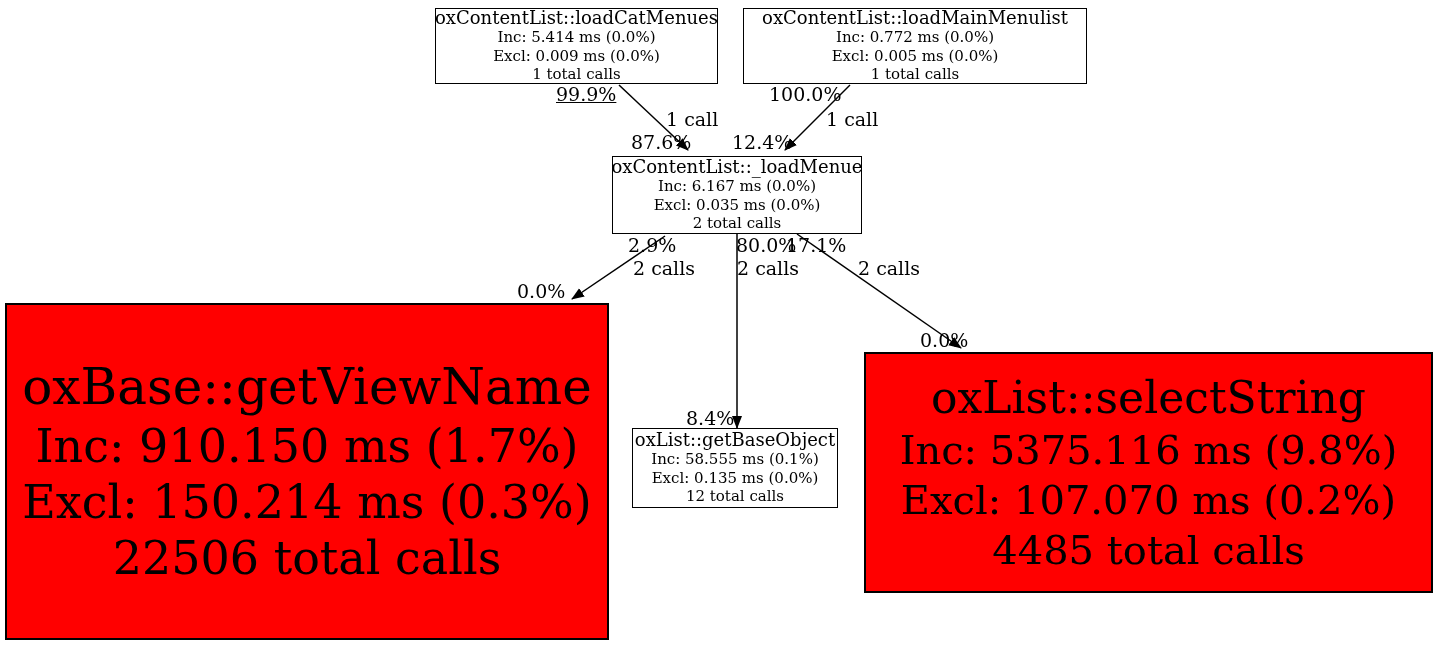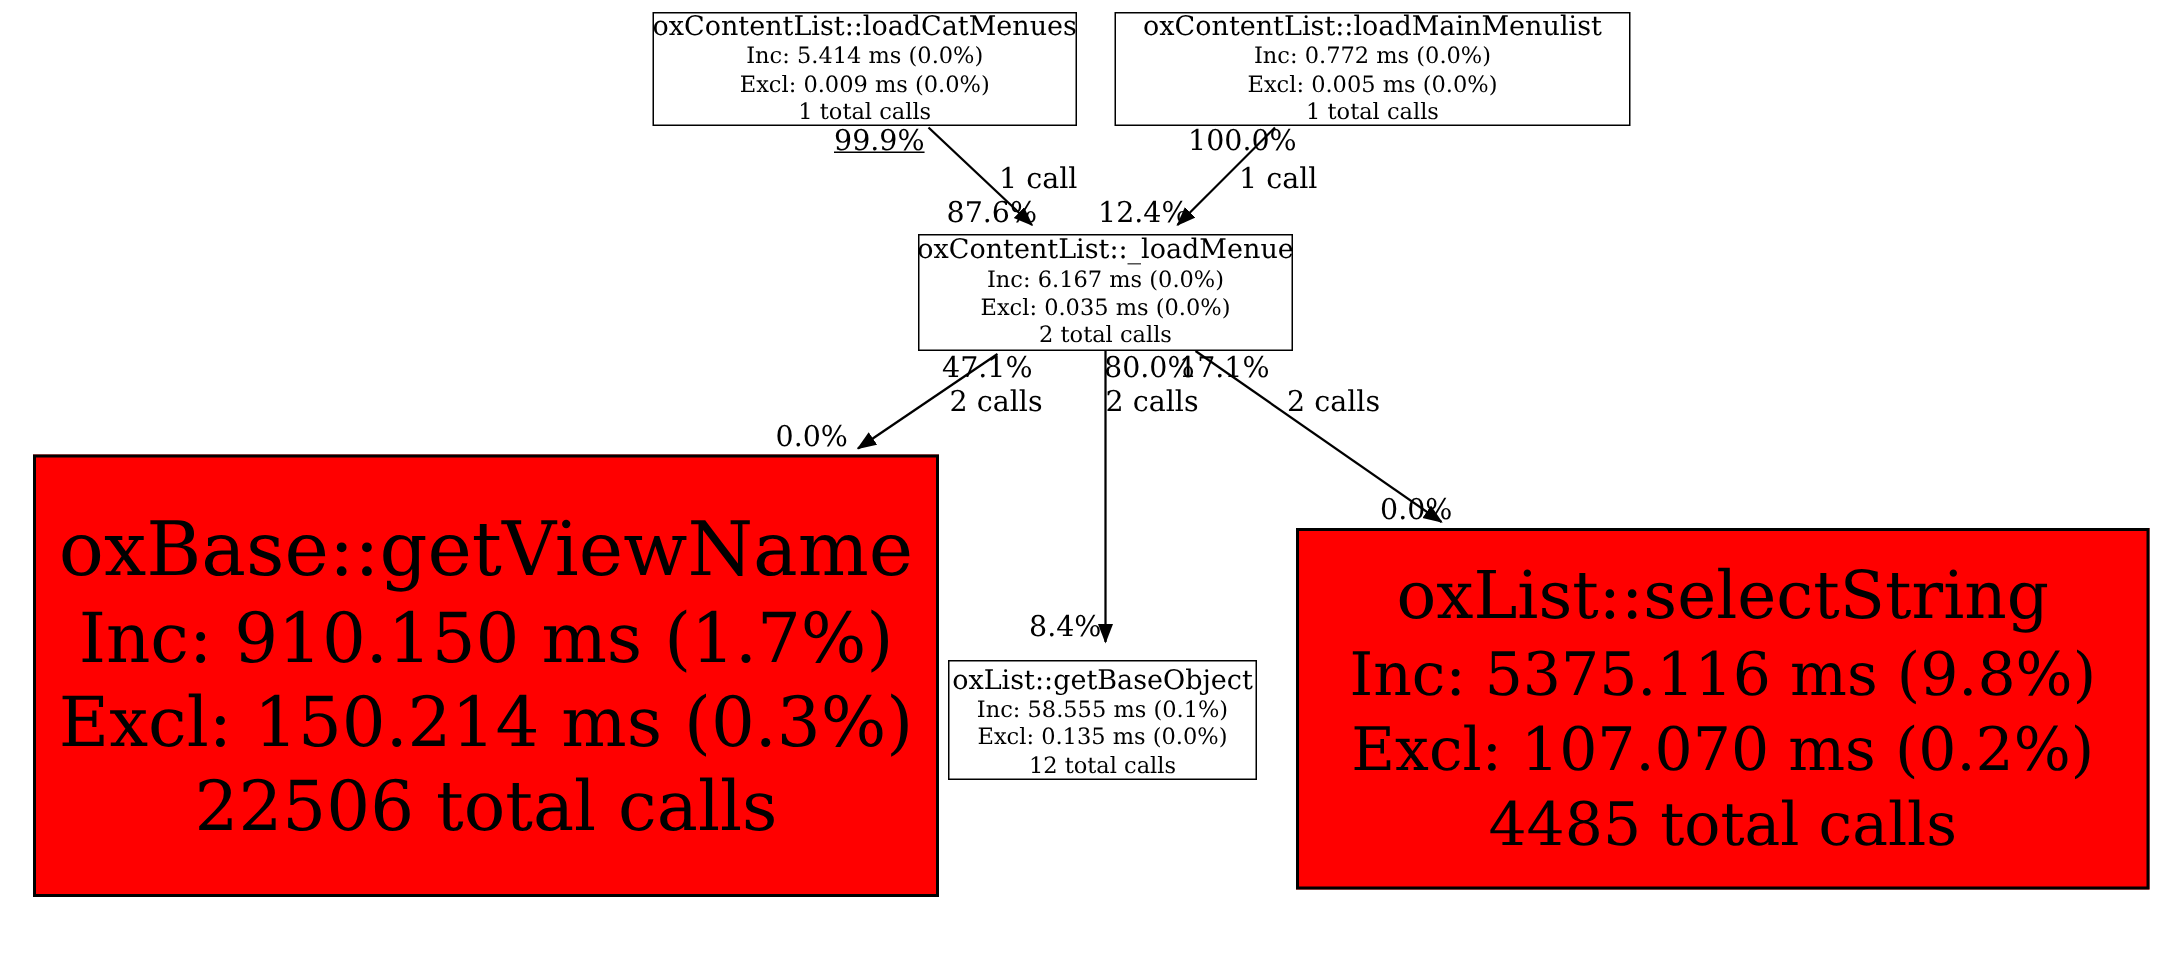--- a/index.html
+++ b/index.html
@@ -67,50 +67,50 @@
     <div class="detail">1 total calls</div>
   </div>
 
   <div class="node small" style="left:612px;top:156px;width:250px;height:78px;">
     <div class="name">oxContentList::_loadMenue</div>
     <div class="detail">Inc: 6.167 ms (0.0%)</div>
     <div class="detail">Excl: 0.035 ms (0.0%)</div>
     <div class="detail">2 total calls</div>
   </div>
 
-  <div class="node hot hot-big" style="left:22px;top:303px;width:604px;height:295px;align-items:center;">
+  <div class="node hot hot-big" style="left:5px;top:303px;width:604px;height:337px;align-items:center;">
     <div class="name">oxBase::getViewName</div>
     <div class="detail">Inc: 910.150 ms (1.7%)</div>
     <div class="detail">Excl: 150.214 ms (0.3%)</div>
     <div class="detail">22506 total calls</div>
   </div>
 
-  <div class="node small" style="left:632px;top:440px;width:206px;height:80px;justify-content:flex-end;">
+  <div class="node small" style="left:632px;top:428px;width:206px;height:80px;">
     <div class="name">oxList::getBaseObject</div>
     <div class="detail">Inc: 58.555 ms (0.1%)</div>
     <div class="detail">Excl: 0.135 ms (0.0%)</div>
     <div class="detail">12 total calls</div>
   </div>
 
   <div class="node hot hot-med" style="left:864px;top:352px;width:569px;height:241px;">
     <div class="name">oxList::selectString</div>
     <div class="detail">Inc: 5375.116 ms (9.8%)</div>
     <div class="detail">Excl: 107.070 ms (0.2%)</div>
     <div class="detail">4485 total calls</div>
   </div>
 
   <div class="elabel" style="left:556px;top:84px;text-decoration:underline;">99.9%</div>
   <div class="elabel" style="left:666px;top:109px;">1 call</div>
   <div class="elabel" style="left:631px;top:132px;">87.6%</div>
 
-  <div class="elabel" style="left:792px;top:84px;">100.0%</div>
+  <div class="elabel" style="left:769px;top:84px;">100.0%</div>
   <div class="elabel" style="left:826px;top:109px;">1 call</div>
   <div class="elabel" style="left:716px;top:132px;margin-left:16px;">12.4%</div>
 
-  <div class="elabel" style="left:628px;top:235px;">47.1%</div>
+  <div class="elabel" style="left:628px;top:235px;">2.9%</div>
   <div class="elabel" style="left:633px;top:258px;">2 calls</div>
   <div class="elabel" style="left:517px;top:281px;">0.0%</div>
 
   <div class="elabel" style="left:736px;top:235px;">80.0%</div>
   <div class="elabel" style="left:737px;top:258px;">2 calls</div>
   <div class="elabel" style="left:686px;top:408px;">8.4%</div>
 
   <div class="elabel" style="left:786px;top:235px;">17.1%</div>
   <div class="elabel" style="left:858px;top:258px;">2 calls</div>
   <div class="elabel" style="left:920px;top:330px;">0.0%</div>

